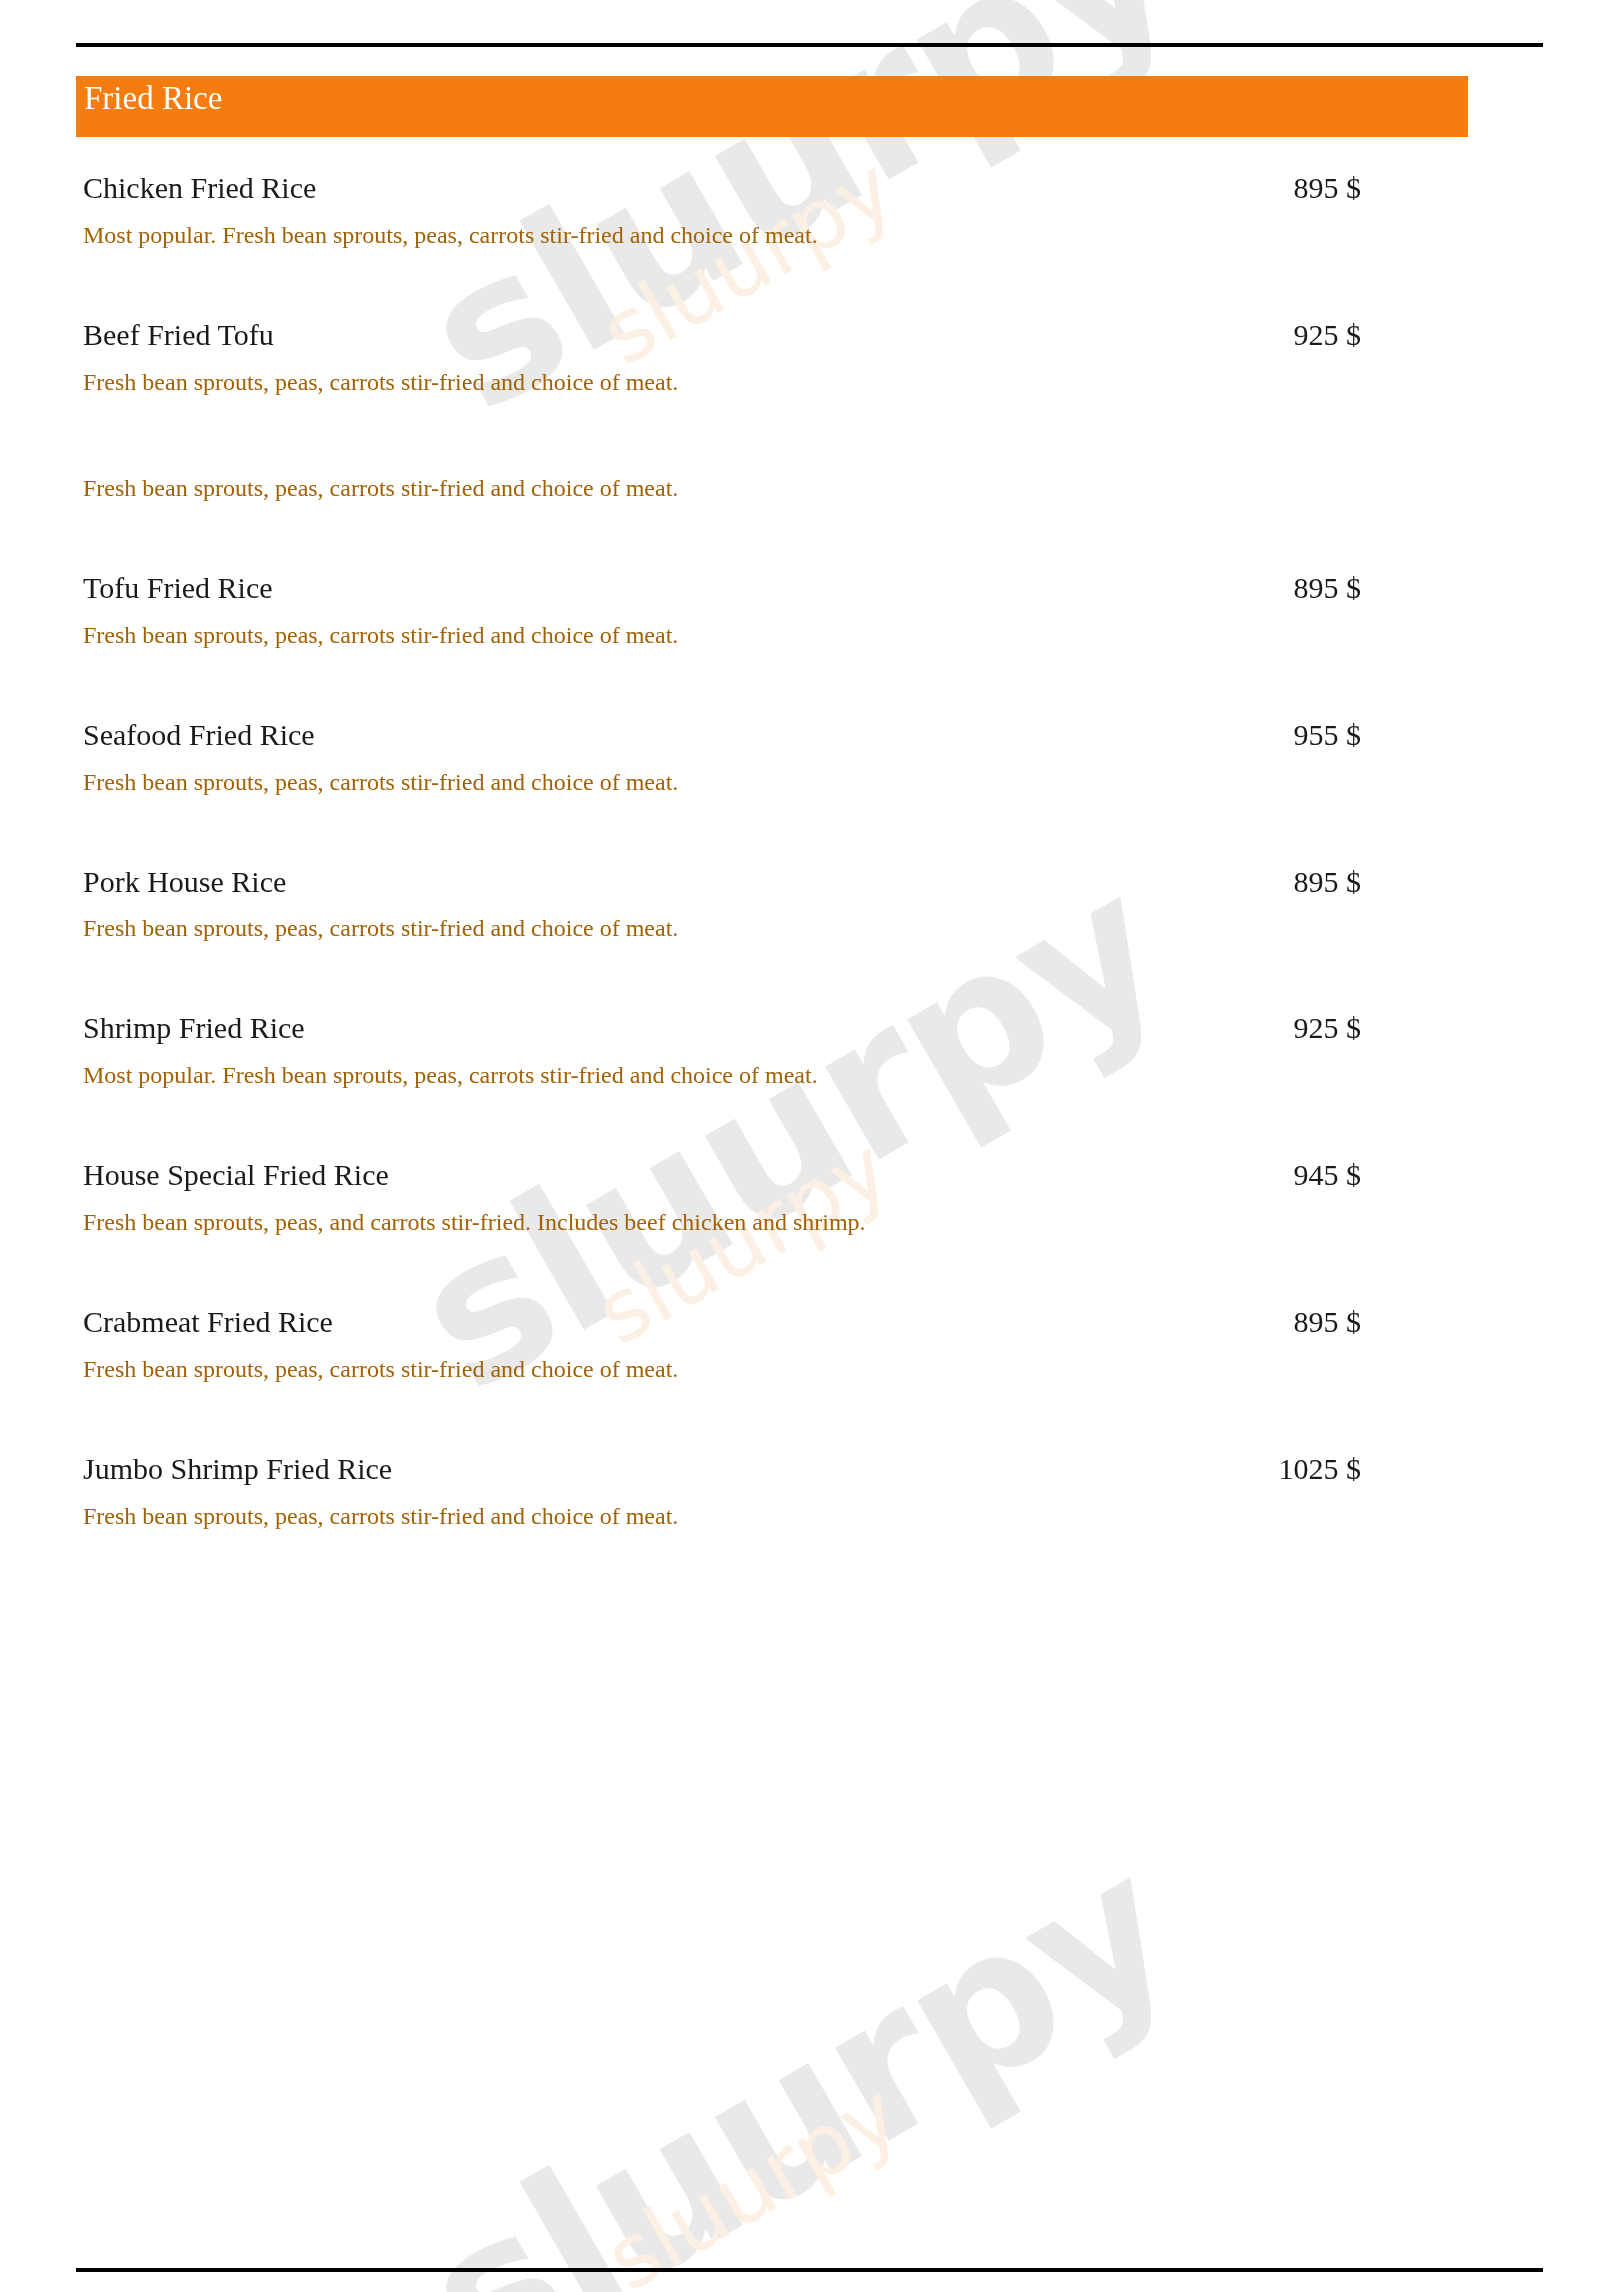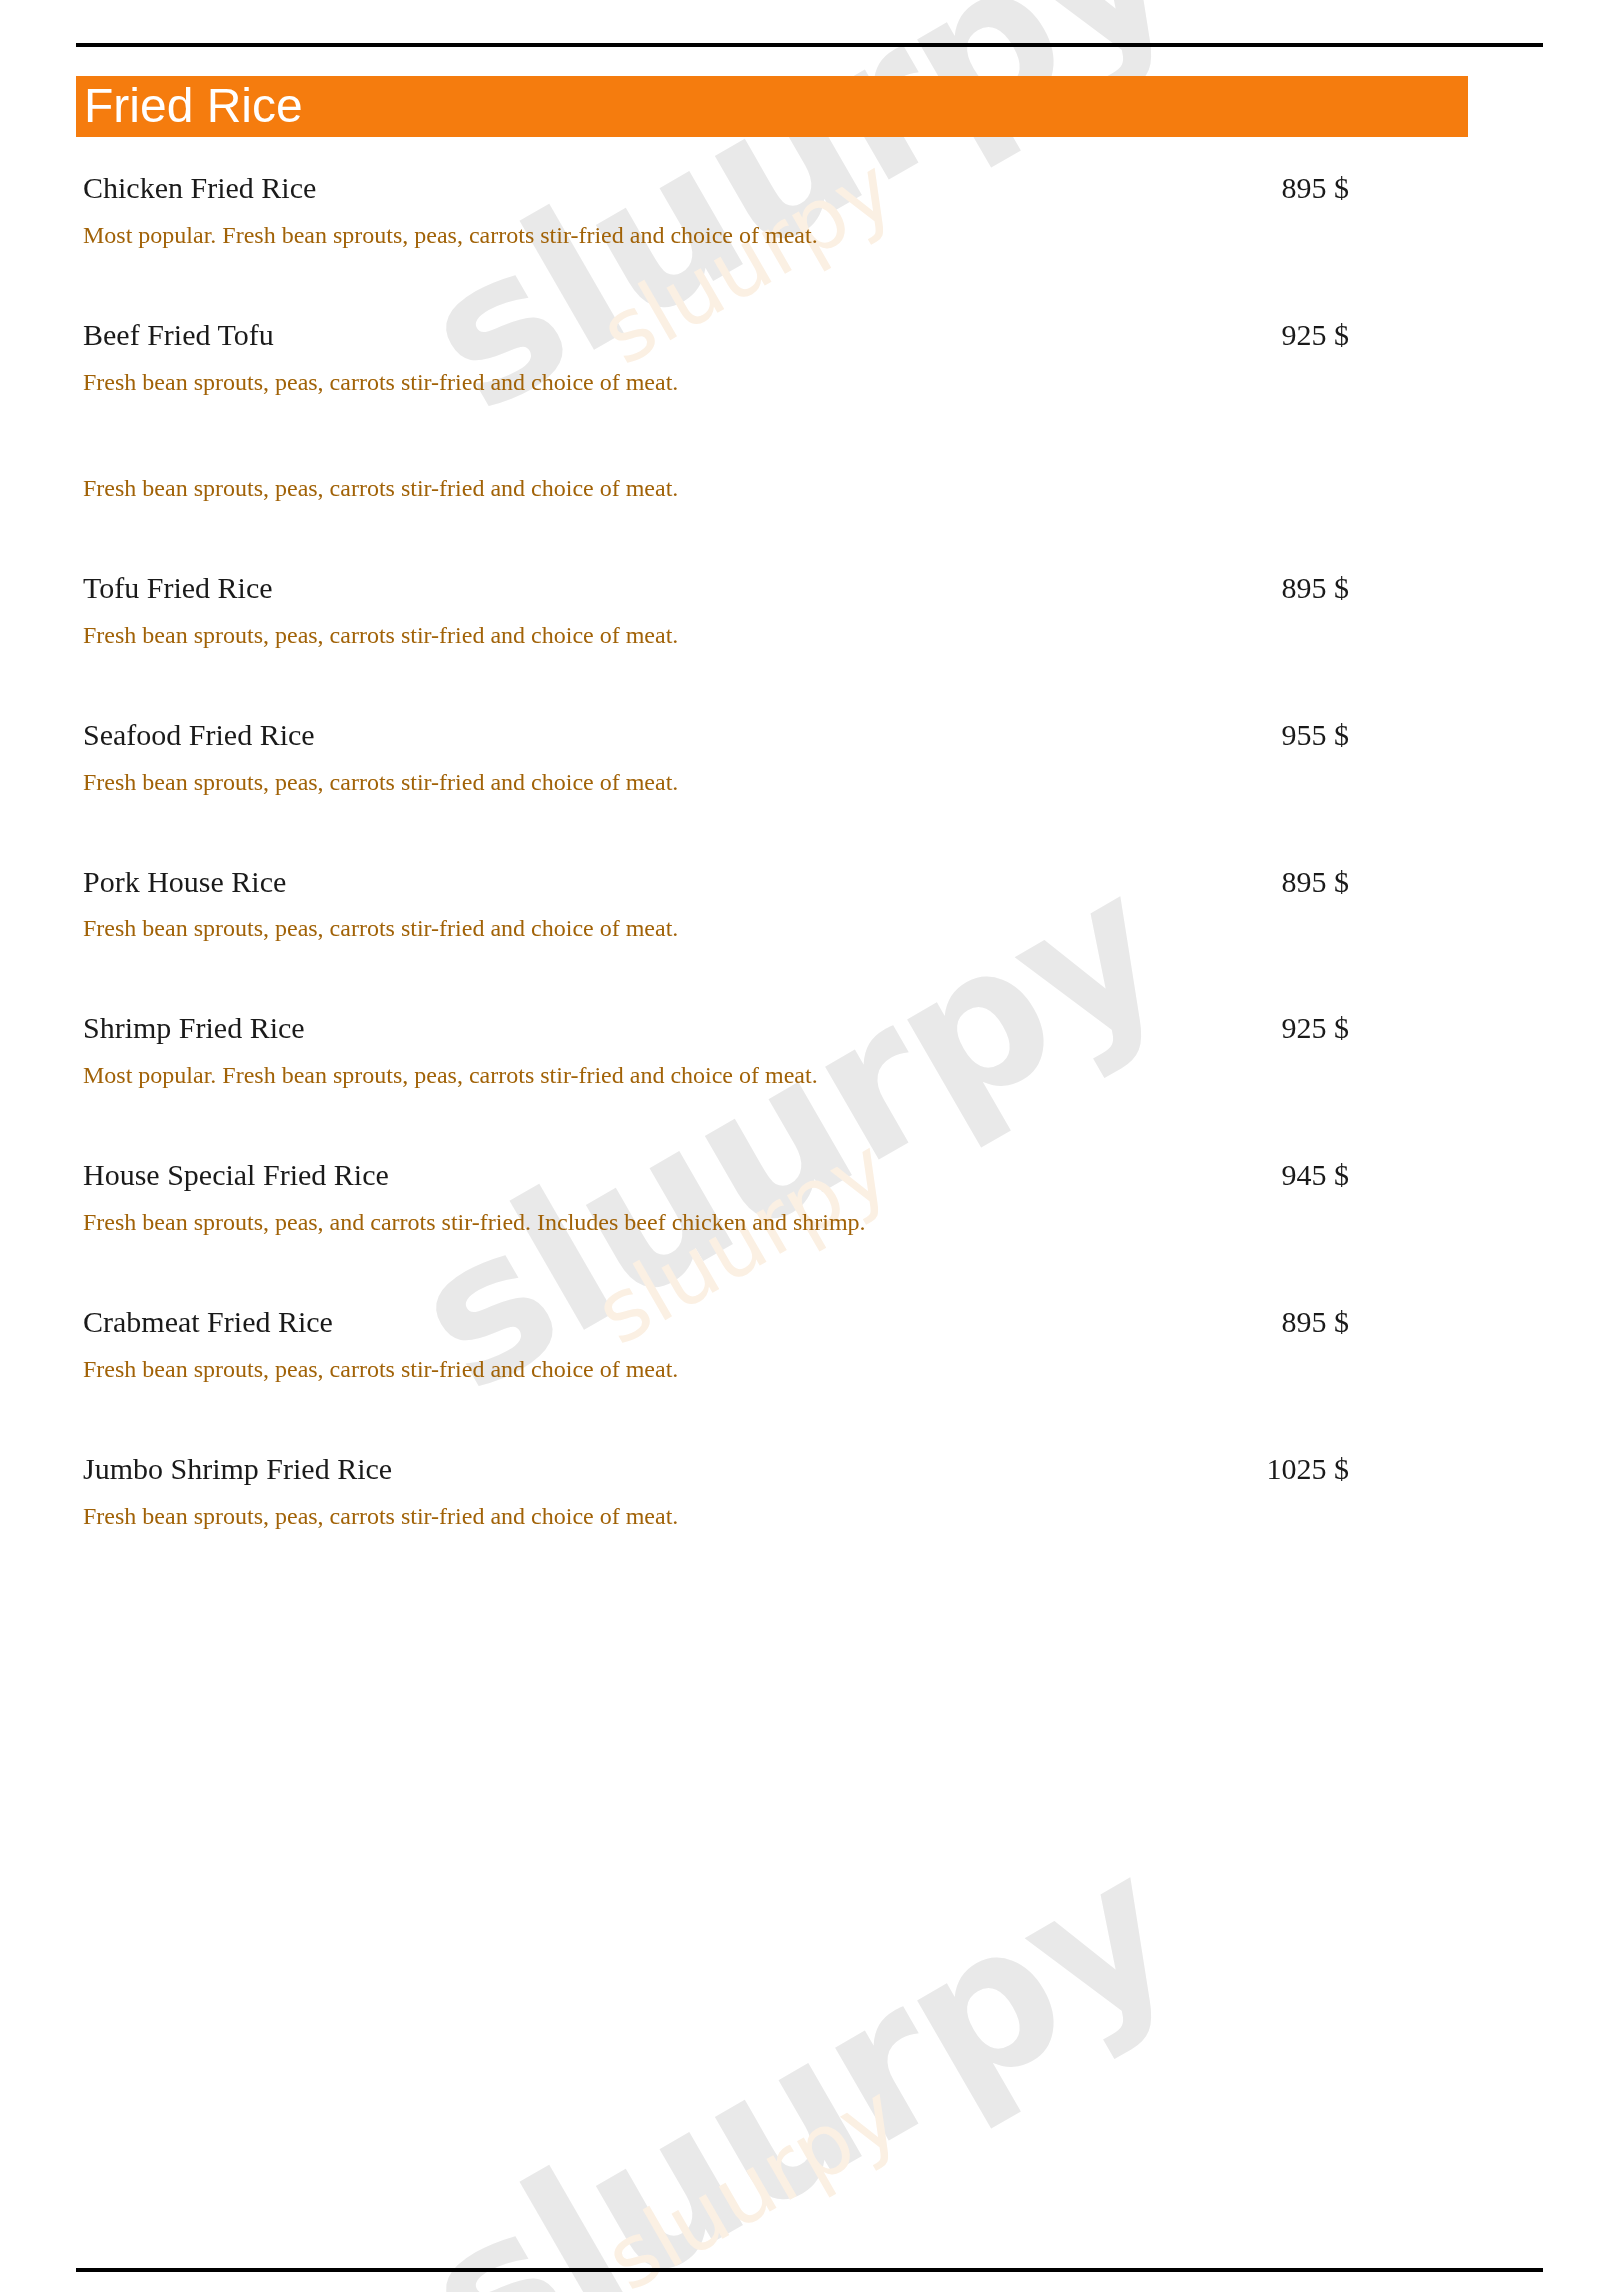--- a/index.html
+++ b/index.html
@@ -96,38 +96,38 @@
     top: 76px;
     width: 1392px;
     height: 61px;
     background: #f57c0e;
     z-index: 2;
   }
   .section-header-title {
     position: absolute;
     left: 84px;
     top: 82px;
-    font-family: Liberation Sans, sans-serif;
-    font-size: 48px;
+    font-family: Liberation Serif, serif;
+    font-size: 33px;
     color: #ffffff;
     line-height: 1;
     z-index: 3;
   }
 
   
   .items {
     position: absolute;
     left: 0;
     top: 169px;
     width: 1621px;
     z-index: 2;
   }
   .item {
     position: relative;
-    padding: 0 12px 0 0;
+    padding: 0 0 0 0;
     margin: 0 0 56px 0;
   }
   .item-head {
     position: relative;
     display: block;
     height: 37px;
   }
   .item-name {
     position: absolute;
     left: 83px;

